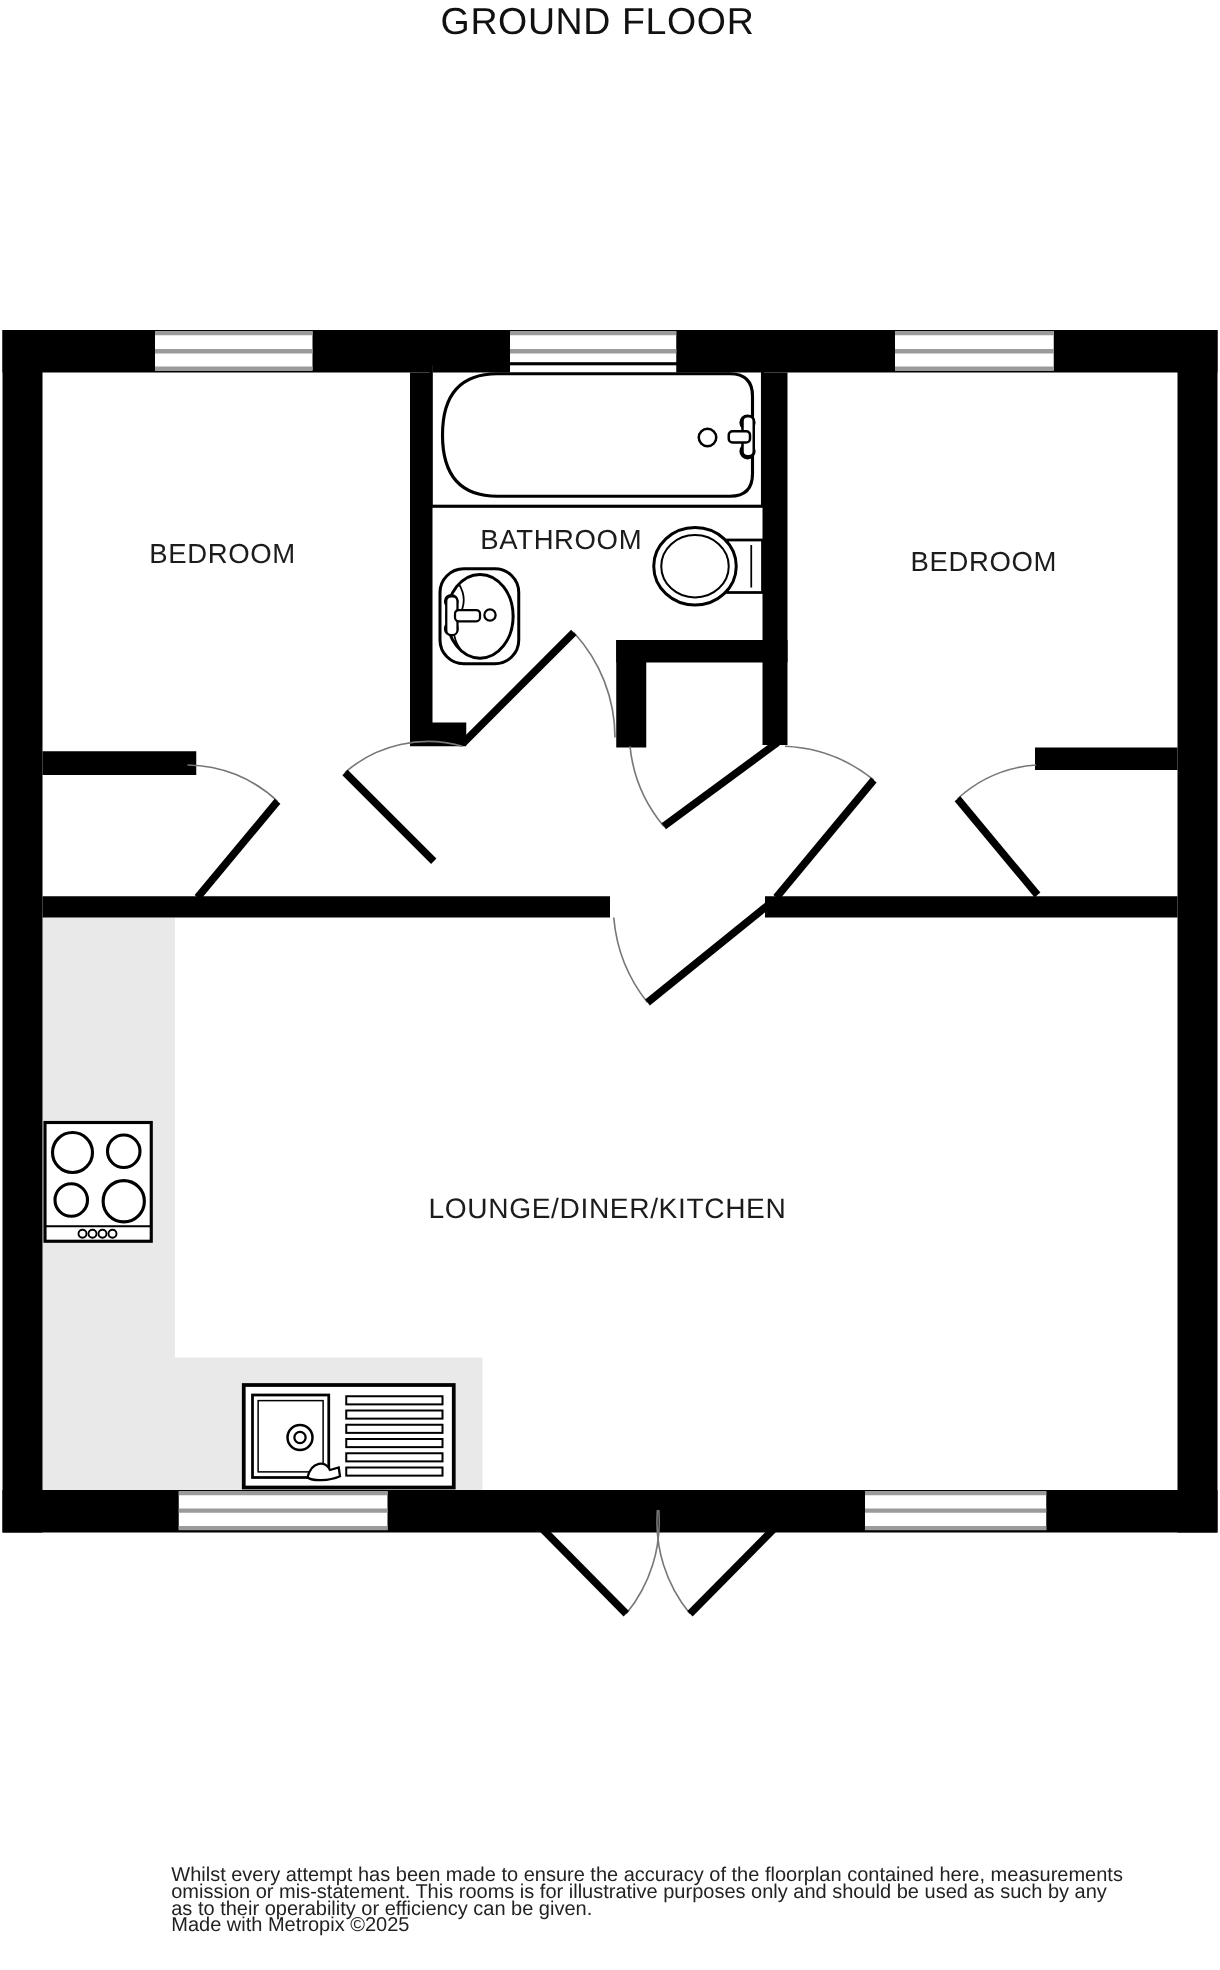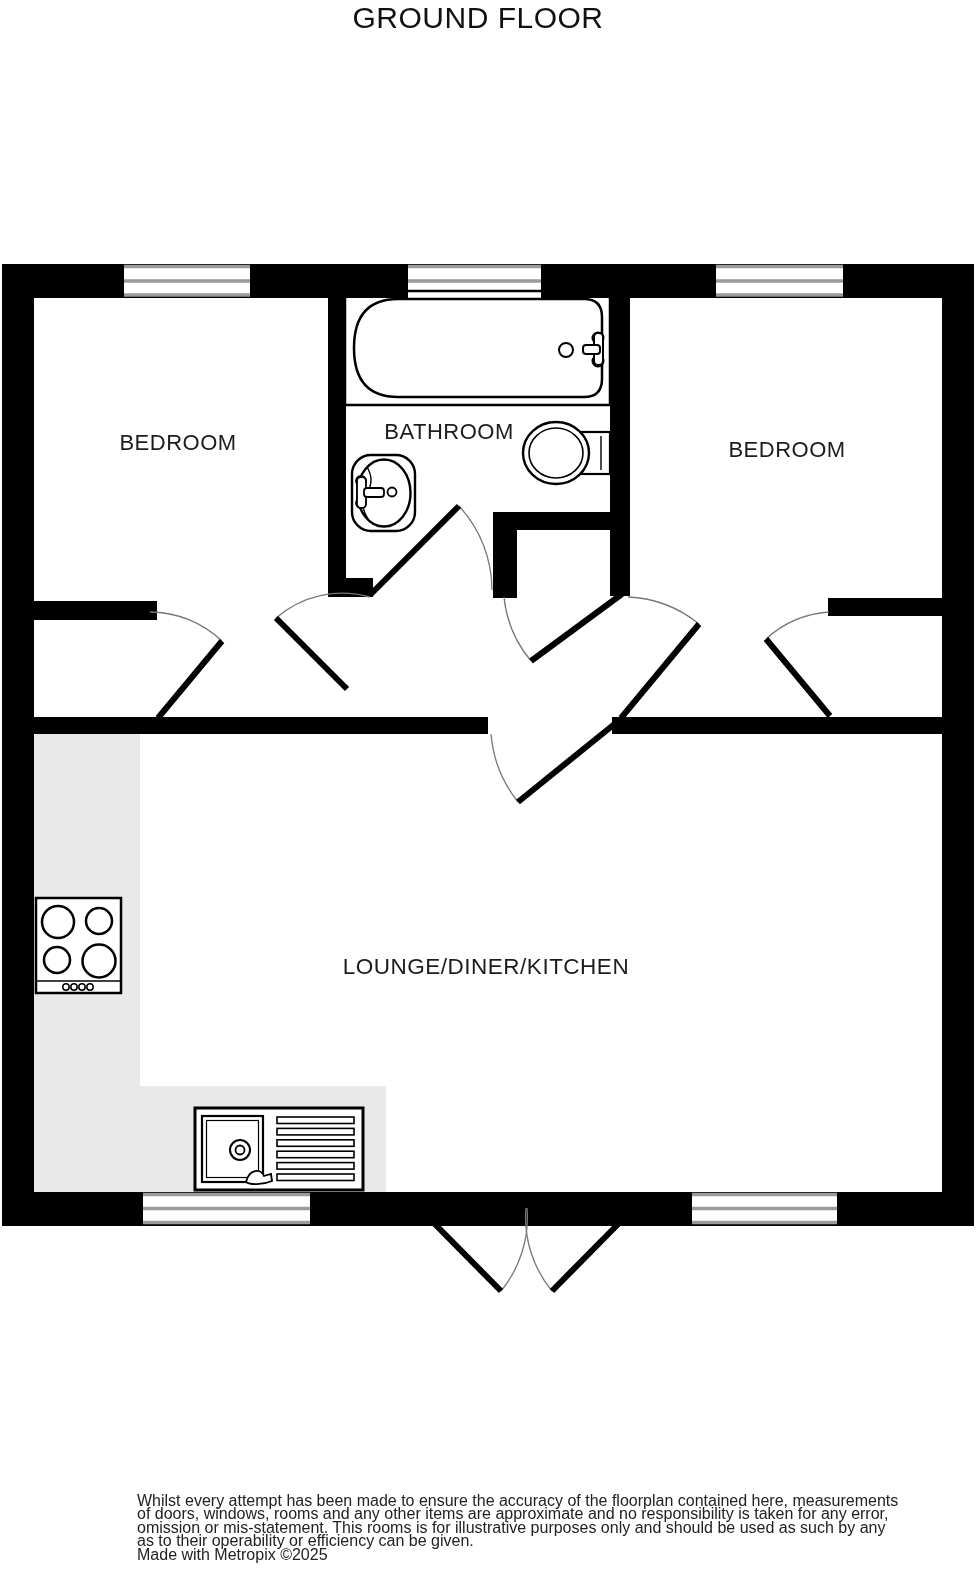--- a/index.html
+++ b/index.html
@@ -163,17 +163,16 @@
   <g font-size="22" text-anchor="middle" class="room-label">
     <text x="178" y="450">BEDROOM</text>
     <text x="449" y="439">BATHROOM</text>
     <text x="787" y="457">BEDROOM</text>
     <text x="486" y="974" font-size="22.5">LOUNGE/DINER/KITCHEN</text>
   </g>
 </svg>
 
 <div class="footer">
   <div>Whilst every attempt has been made to ensure the accuracy of the floorplan contained here, measurements</div>
-  <div>of doors, windows, rooms and any other items are approximate and no responsibility is taken for any error,</div>
   <div>omission or mis-statement. This rooms is for illustrative purposes only and should be used as such by any</div>
   <div>as to their operability or efficiency can be given.</div>
   <div>Made with Metropix ©2025</div>
 </div>
 
 </body></html>

